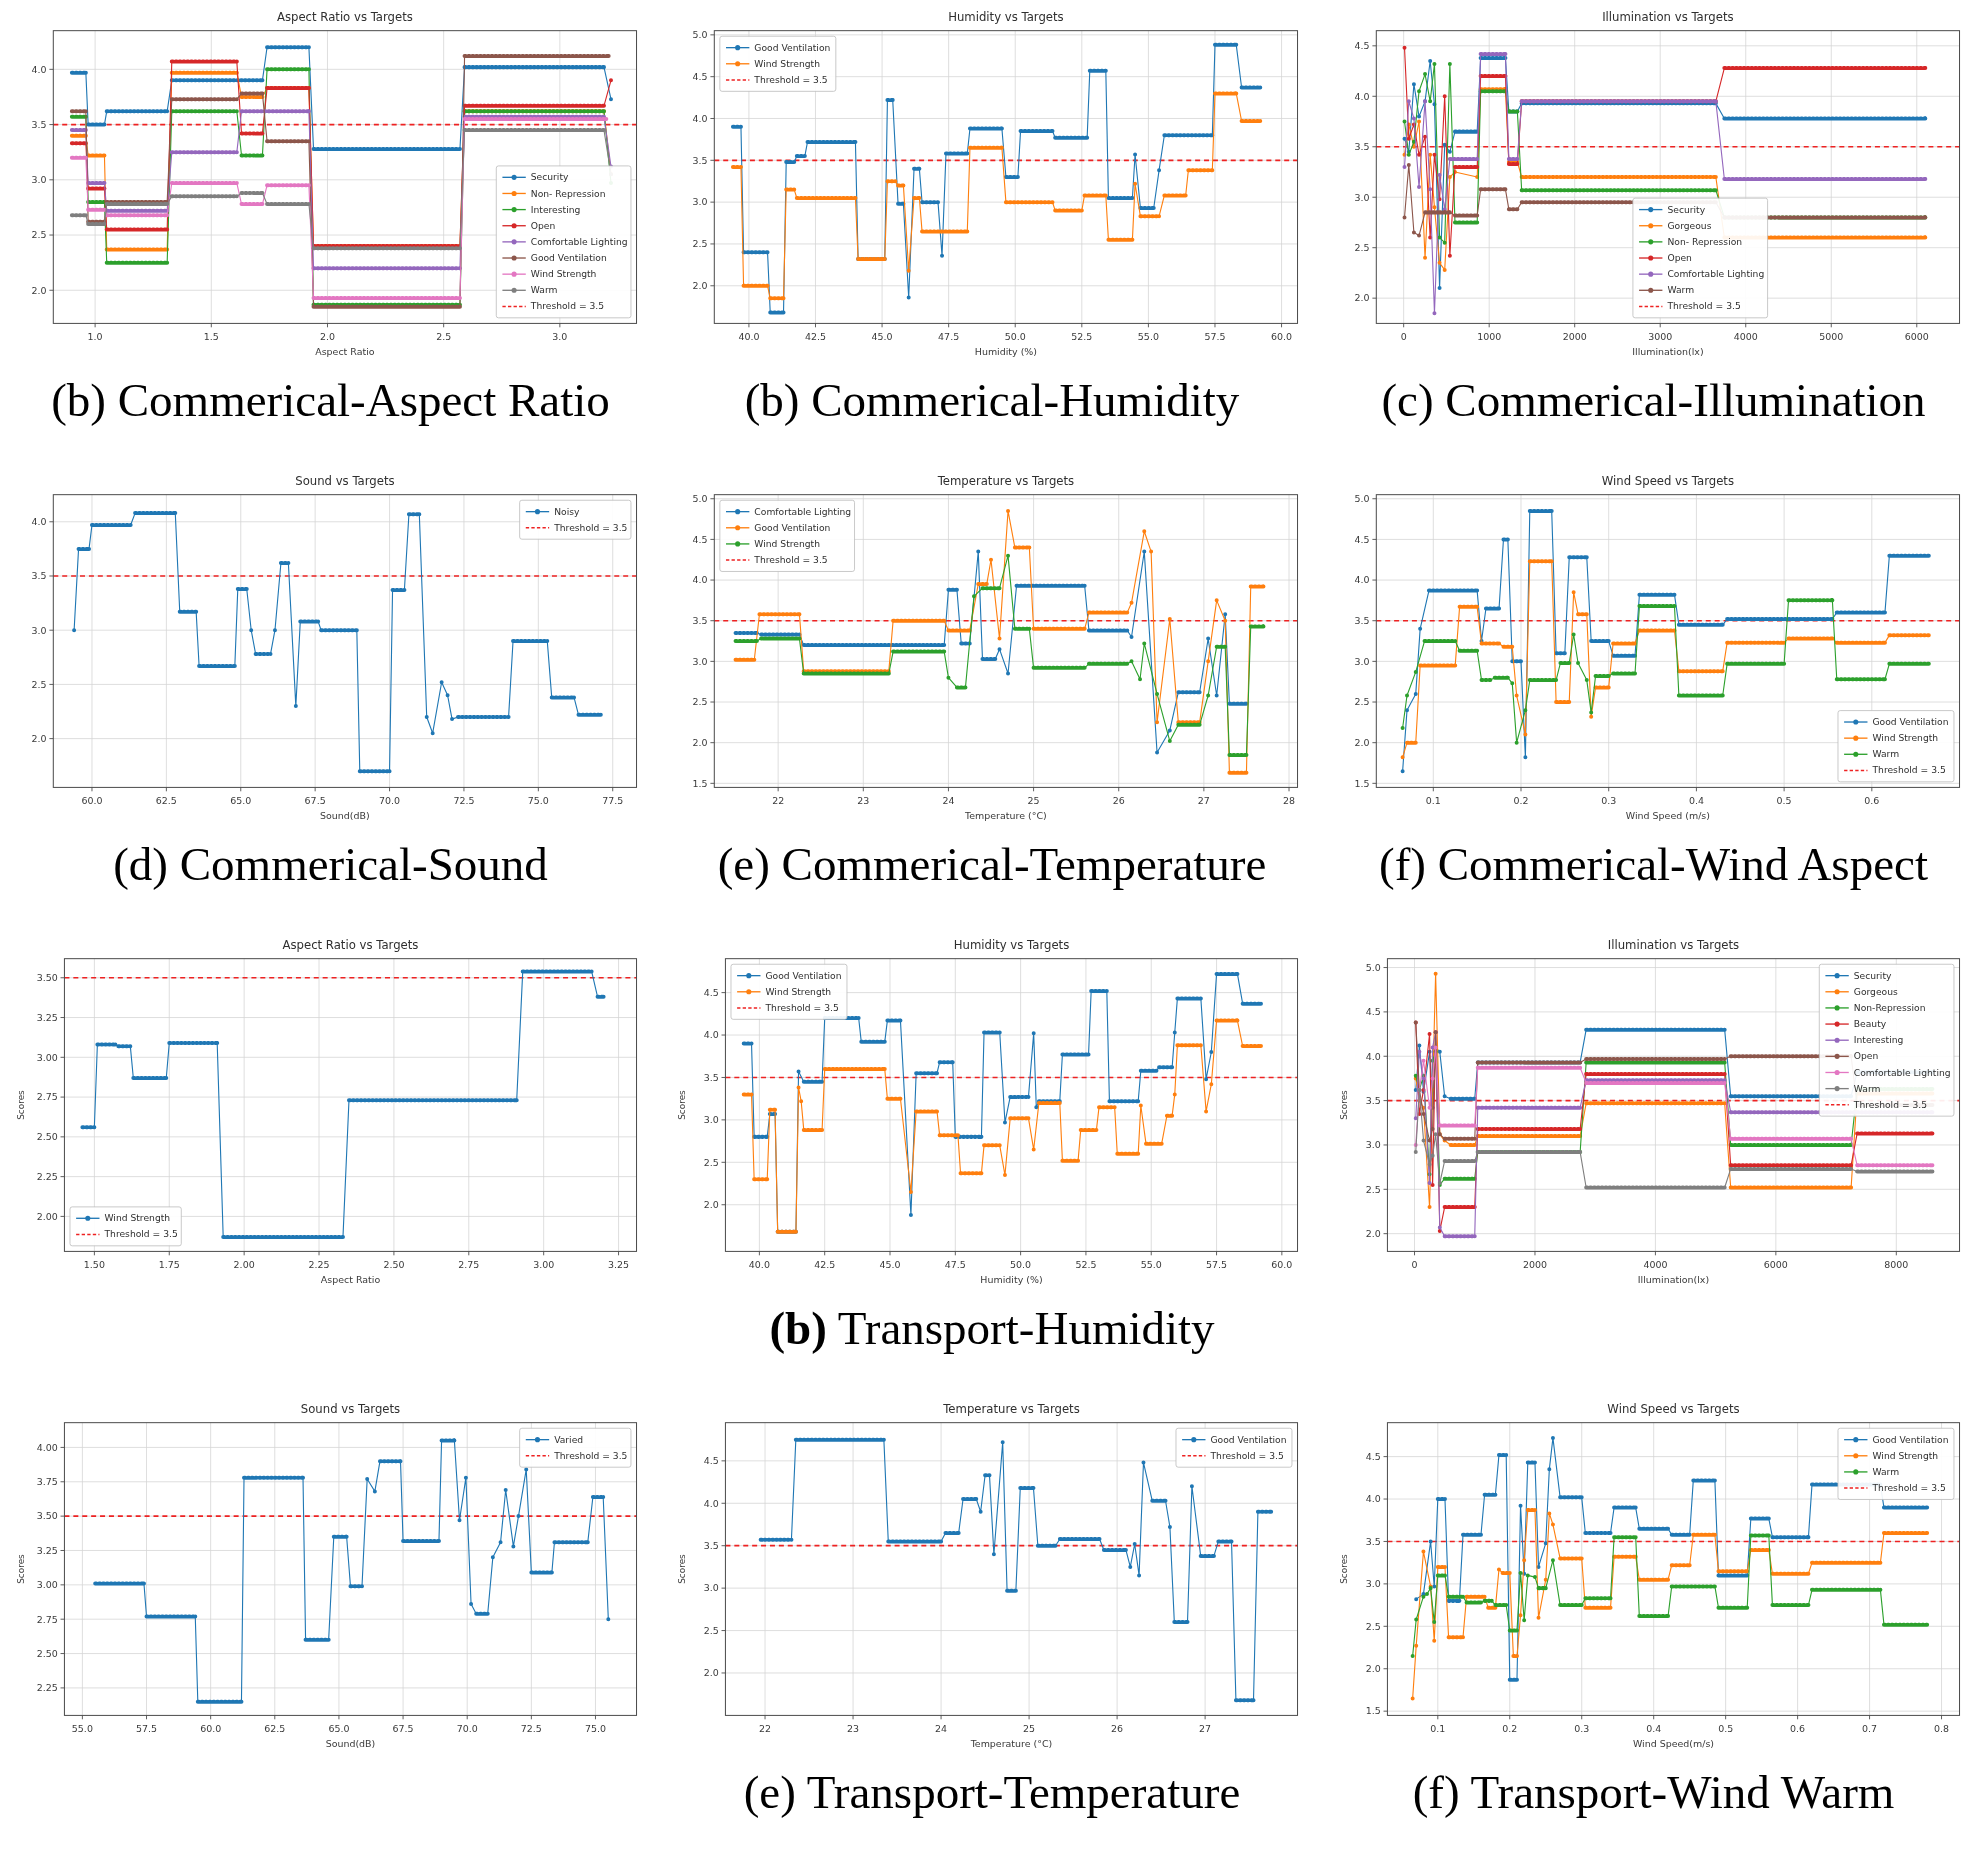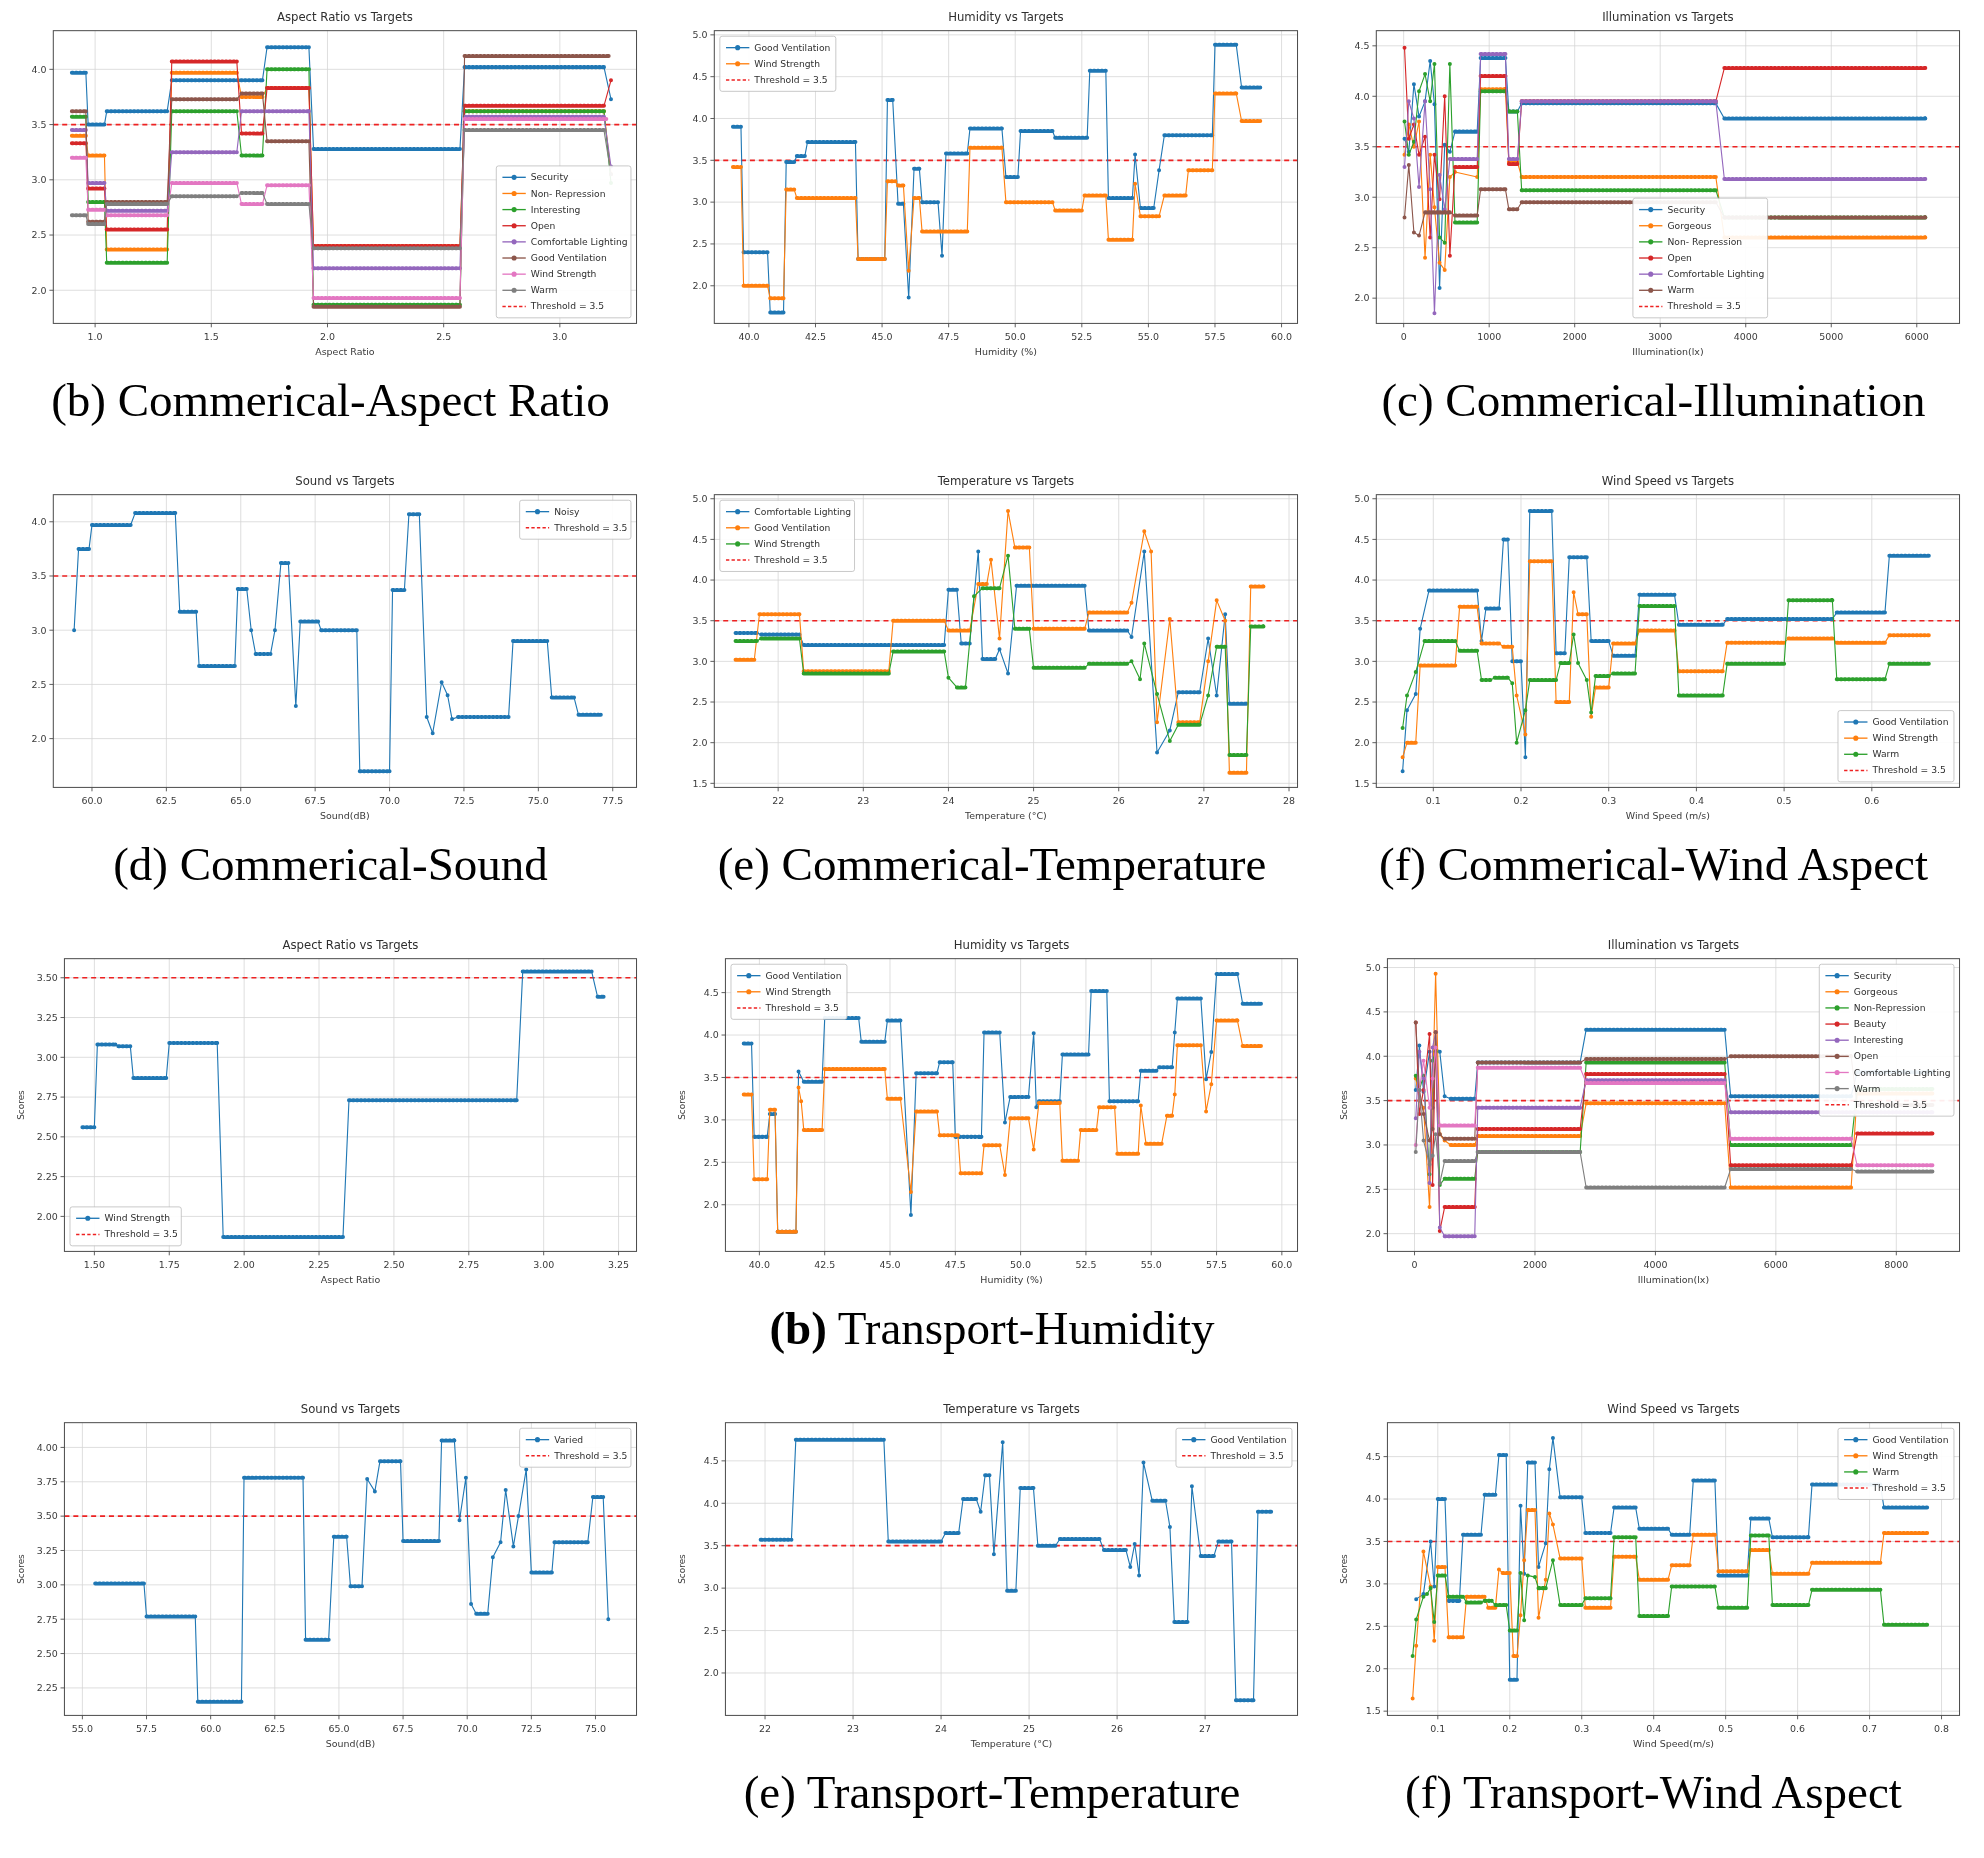--- a/index.html
+++ b/index.html
@@ -166,20 +166,21 @@
           <line x1="97" y1="76.5" x2="139" y2="76.5" stroke="#1f77b4" stroke-width="2.4"></line>
           <circle cx="118" cy="76.5" r="4.6" fill="#1f77b4"></circle>
           <text x="148" y="82" font-size="16.5" text-anchor="start" fill="#2f2f2f" font-family="&quot;DejaVu Sans&quot;,&quot;Liberation Sans&quot;,sans-serif">Good Ventilation</text>
           <line x1="97" y1="105.5" x2="139" y2="105.5" stroke="#ff7f0e" stroke-width="2.4"></line>
           <circle cx="118" cy="105.5" r="4.6" fill="#ff7f0e"></circle>
           <text x="148" y="111" font-size="16.5" text-anchor="start" fill="#2f2f2f" font-family="&quot;DejaVu Sans&quot;,&quot;Liberation Sans&quot;,sans-serif">Wind Strength</text>
           <line x1="97" y1="134.5" x2="139" y2="134.5" stroke="#ee2222" stroke-width="2.6" stroke-dasharray="6 4"></line>
           <text x="148" y="140" font-size="16.5" text-anchor="start" fill="#2f2f2f" font-family="&quot;DejaVu Sans&quot;,&quot;Liberation Sans&quot;,sans-serif">Threshold = 3.5</text>
         </g>
       </svg>
+    <figcaption class="cap"><span class="cap-prefix">(b)</span><span> Commerical-Humidity</span></figcaption>
   </figure>
   <figure class="panel">
     <svg class="chart" viewBox="0 0 1150 652" width="640" height="363">
         <rect x="0" y="0" width="1150" height="652" fill="#ffffff"></rect>
         <line x1="125.17302052785924" y1="46" x2="125.17302052785924" y2="572" stroke="#d4d4d4" stroke-width="1.4"></line>
         <line x1="125.17302052785924" y1="572" x2="125.17302052785924" y2="579" stroke="#4a4a4a" stroke-width="1.6"></line>
         <text x="125.17302052785924" y="601" font-size="17" text-anchor="middle" fill="#3a3a3a" font-family="&quot;DejaVu Sans&quot;,&quot;Liberation Sans&quot;,sans-serif">0</text>
         <line x1="278.8387096774194" y1="46" x2="278.8387096774194" y2="572" stroke="#d4d4d4" stroke-width="1.4"></line>
         <line x1="278.8387096774194" y1="572" x2="278.8387096774194" y2="579" stroke="#4a4a4a" stroke-width="1.6"></line>
         <text x="278.8387096774194" y="601" font-size="17" text-anchor="middle" fill="#3a3a3a" font-family="&quot;DejaVu Sans&quot;,&quot;Liberation Sans&quot;,sans-serif">1000</text>
@@ -886,16 +887,16 @@
           <line x1="916.6" y1="105.5" x2="958.6" y2="105.5" stroke="#ff7f0e" stroke-width="2.4"></line>
           <circle cx="937.6" cy="105.5" r="4.6" fill="#ff7f0e"></circle>
           <text x="967.6" y="111" font-size="16.5" text-anchor="start" fill="#2f2f2f" font-family="&quot;DejaVu Sans&quot;,&quot;Liberation Sans&quot;,sans-serif">Wind Strength</text>
           <line x1="916.6" y1="134.5" x2="958.6" y2="134.5" stroke="#2ca02c" stroke-width="2.4"></line>
           <circle cx="937.6" cy="134.5" r="4.6" fill="#2ca02c"></circle>
           <text x="967.6" y="140" font-size="16.5" text-anchor="start" fill="#2f2f2f" font-family="&quot;DejaVu Sans&quot;,&quot;Liberation Sans&quot;,sans-serif">Warm</text>
           <line x1="916.6" y1="163.5" x2="958.6" y2="163.5" stroke="#ee2222" stroke-width="2.6" stroke-dasharray="6 4"></line>
           <text x="967.6" y="169" font-size="16.5" text-anchor="start" fill="#2f2f2f" font-family="&quot;DejaVu Sans&quot;,&quot;Liberation Sans&quot;,sans-serif">Threshold = 3.5</text>
         </g>
       </svg>
-    <figcaption class="cap"><span class="cap-prefix">(f)</span><span> Transport-Wind Aspect</span></figcaption>
+    <figcaption class="cap"><span class="cap-prefix">(f)</span><span> Transport-Wind Warm</span></figcaption>
   </figure>
 </main>
 
 
 </body></html>

